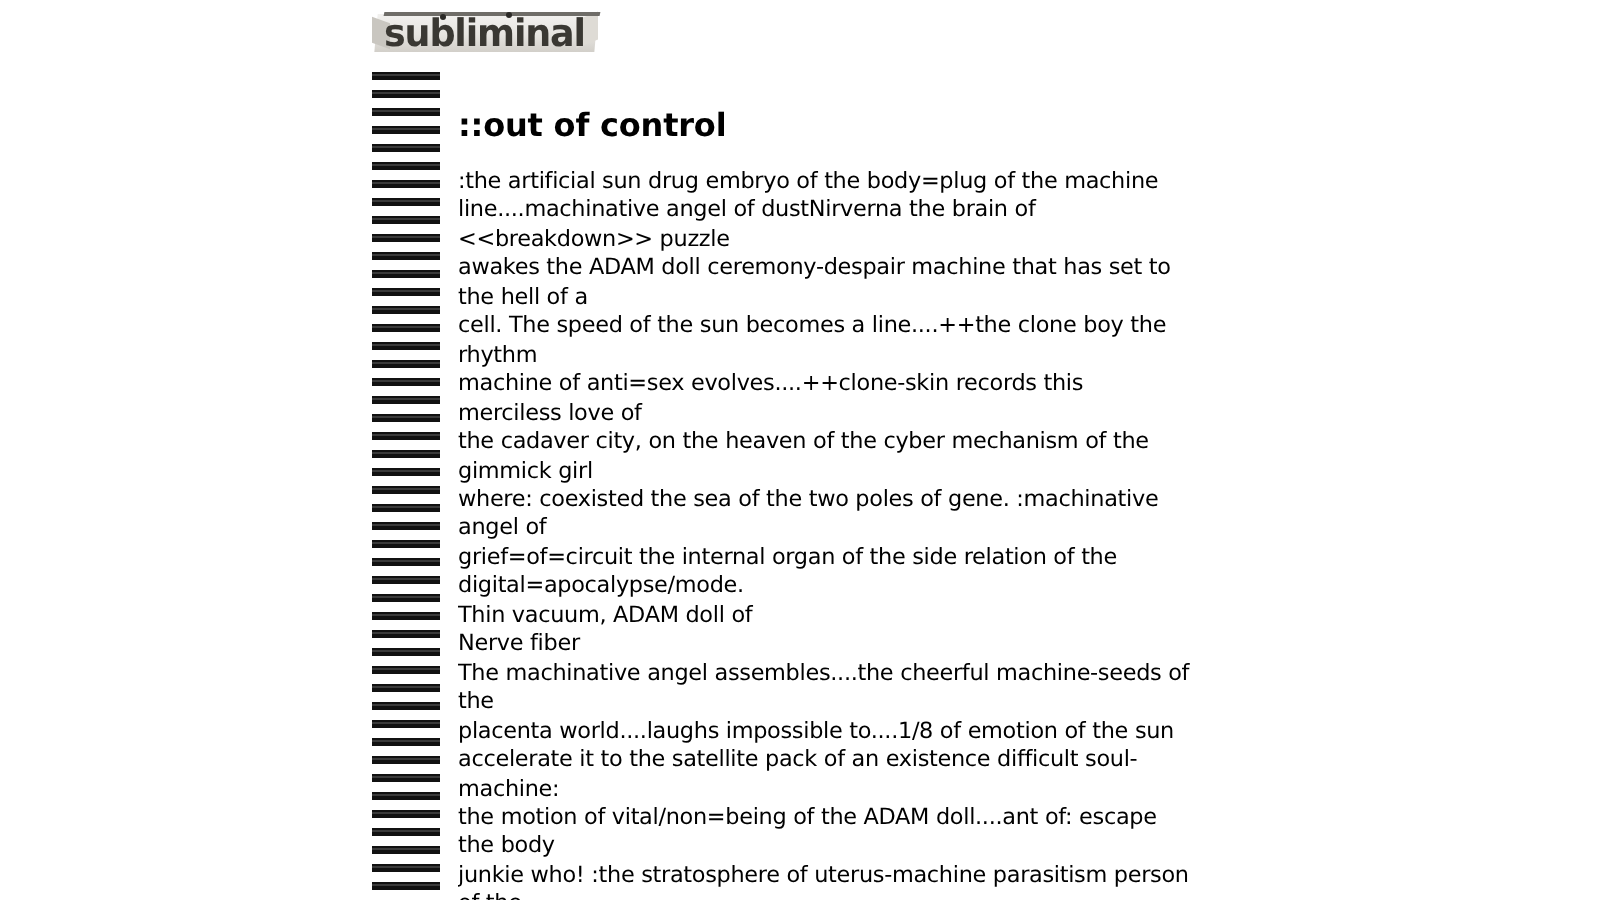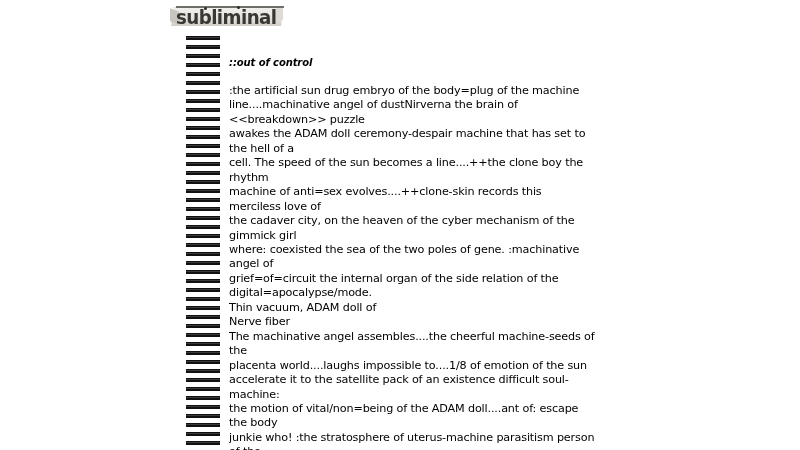--- a/index.html
+++ b/index.html
@@ -22,21 +22,21 @@
     left: 0; top: 0;
     width: 800px;
     height: 450px;
     overflow: hidden;
     background: #ffffff;
   }
 
   
   .masthead {
     position: absolute;
-    left: 168px;
+    left: 184px;
     top: 4px;
     width: 118px;
     height: 28px;
     text-align: center;
   }
   .masthead-ribbon {
     position: absolute;
     left: 4px;
     top: 3px;
     width: 110px;
@@ -118,26 +118,25 @@
     position: absolute;
     left: 229px;
     top: 48px;
     width: 366px;
     height: 402px;
     overflow: hidden;
   }
   .section-title {
     font-family: "DejaVu Sans", sans-serif;
     font-weight: bold;
-    font-size: 10px;
+    font-size: 16px;
     line-height: 16px;
     letter-spacing: -0.1px;
     margin: 7px 0 0 0;
     white-space: nowrap;
-    font-style: italic;
   }
 
   .body-text {
     font-family: "DejaVu Sans", sans-serif;
     font-size: 11.2px;
     line-height: 14.45px;
     letter-spacing: -0.15px;
     margin: 0;
     white-space: pre-wrap;
     word-break: normal;

